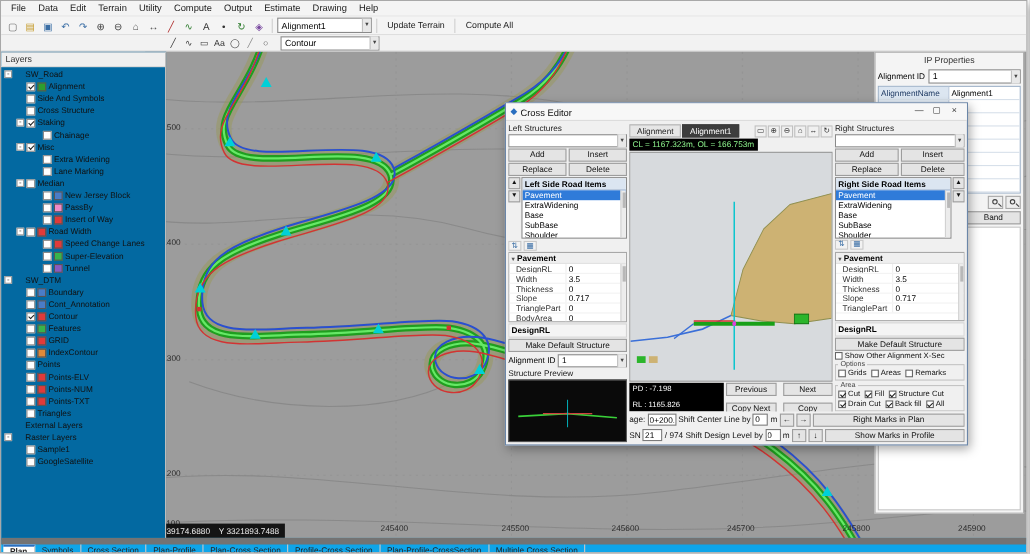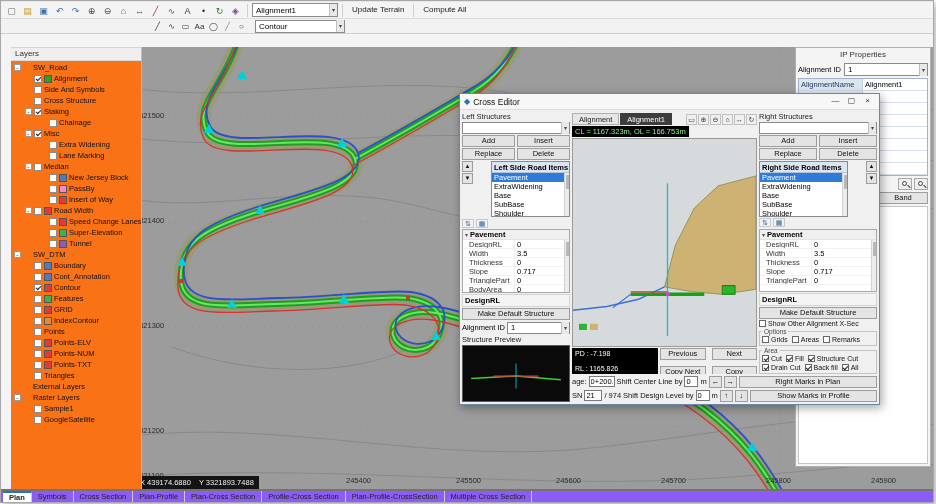--- a/index.html
+++ b/index.html
@@ -14,21 +14,21 @@
   .tsep{width:1px;height:13px;background:#cfcfcf;margin:0 3px}
   .combo{display:flex;align-items:center;background:#fff;border:1px solid #8a8a8a;height:14px;font-size:8px;padding-left:3px}
   .combo .ca{margin-left:auto;background:#e8e8e8;border-left:1px solid #c0c0c0;font-size:6px;line-height:12px;padding:0 2px;color:#444}
   .tb-combo{width:86px}
   .tbtn{font-size:8px;padding:0 5px;height:14px;line-height:13px;color:#1a1a1a;white-space:nowrap}
   .toolbar2{height:15px;display:flex;align-items:center;gap:1px;padding:0 3px 0 150px;background:#f2f2f2;border-bottom:1px solid #cfcfcf}
   .t2icon{width:13px;height:12px;font-size:8px;line-height:11px;text-align:center;color:#333;border:1px solid transparent}
   .t2-combo{width:90px;height:13px;margin-left:6px}
 
   
-  .layers{position:absolute;left:10px;top:46px;width:131px;height:444px;background:#f97316;border-right:1px solid #bdbdbd;border-top:1px solid #d5d5d5;overflow:hidden;z-index:2}
+  .layers{position:absolute;left:0;top:46px;width:150px;height:444px;background:#0369a1;border-right:1px solid #bdbdbd;border-top:1px solid #d5d5d5;overflow:hidden;z-index:2}
   .layers-title{height:13px;font-size:8px;padding:1px 4px;background:#efefef;border-bottom:1px solid #dadada;color:#333}
   .tree{font-size:7.5px;padding-top:1px}
   .trow{height:11px;display:flex;align-items:center;gap:2px;padding-left:3px;white-space:nowrap}
   .trow[data-lv="1"]{padding-left:14px}
   .trow[data-lv="2"]{padding-left:29px}
   .tw{width:7px;height:7px;font-size:7px;line-height:5px;text-align:center;color:#444;flex:none}
   .tw.box{border:1px solid #9a9a9a;background:#fff}
   .tcb{width:8px;height:8px;border:1px solid #8a8a8a;background:#fff;visibility:hidden;position:relative;flex:none}
   .tcb.has{visibility:visible}
   .tcb.on::after{content:"";position:absolute;left:1px;top:1px;width:4px;height:2px;border-left:1.2px solid #222;border-bottom:1.2px solid #222;transform:rotate(-45deg)}
@@ -81,21 +81,21 @@
   .dlg-ctrl{width:15px;height:13px;text-align:center;font-size:8px;line-height:12px;color:#333}
   .dlg-tabs{height:16px;display:flex;gap:2px;padding:2px 4px 0;background:#f3f3f3;border-bottom:1px solid #d6d6d6}
   .dtab{font-size:8px;padding:1px 7px;color:#222}
   .dlg-body{flex:1;display:flex;padding:2px;gap:2px;overflow:hidden}
   .dcol-l{width:108px;display:flex;flex-direction:column;gap:1px;overflow:hidden}
   .dmain{flex:1;display:flex;flex-direction:column;gap:1px;overflow:hidden}
   .dtop{flex:1;display:flex;gap:2px;overflow:hidden}
   .dcol-c{flex:1;display:flex;flex-direction:column;gap:1px;overflow:hidden}
   .dcol-r{width:118px;display:flex;flex-direction:column;gap:1px;overflow:hidden}
   .combo.sm{height:12px;font-size:7.5px}
-  .rlist-wrap{display:flex;gap:18px}
+  .rlist-wrap{display:flex;gap:1px}
   .arrcol{display:flex;flex-direction:column;gap:1px}
   .arr{width:11px;height:11px;font-size:6px;line-height:9px;padding:0}
   .rlist{flex:1;border:1px solid #8a8a8a;background:#fff;position:relative;height:56px;overflow:hidden}
   .rlist-head{font-size:7.5px;font-weight:bold;background:#dbe5f1;border-bottom:1px solid #b5c4d8;padding:0 2px;height:11px;line-height:11px;white-space:nowrap}
   .rlist-item{font-size:7.5px;padding:0 2px;height:9px;line-height:9px}
   .rlist-item.sel{background:#2f7bd9;color:#fff}
   .vsb{position:absolute;top:11px;right:0;bottom:0;width:5px;background:#ececec;border-left:1px solid #d2d2d2}
   .vsb::after{content:"";position:absolute;left:1px;top:2px;width:3px;height:14px;background:#b8b8b8}
   .minibar{display:flex;gap:2px;height:10px;align-items:center}
   .mico{font-size:7px;color:#3a6ea5;border:1px solid #c8c8c8;background:#f2f2f2;width:12px;text-align:center;height:9px;line-height:8px}
@@ -125,38 +125,51 @@
   .sqb{width:13px;flex:none}
   .grow-btn{flex:1}
   .cbrow{display:flex;align-items:center;gap:2px;font-size:7px;color:#111}
   .cb{width:7px;height:7px;border:1px solid #666;background:#fff;position:relative;flex:none}
   .cb.on::after{content:"";position:absolute;left:0.5px;top:0.5px;width:4px;height:2px;border-left:1.2px solid #222;border-bottom:1.2px solid #222;transform:rotate(-45deg)}
   fieldset{border:1px solid #c4c4c4;padding:1px 2px 2px;margin:0}
   legend{font-size:6.5px;padding:0 2px;color:#444}
   .opt-wrap{display:flex;gap:4px;flex-wrap:wrap;row-gap:2px}
 
   
-  .btabs{position:absolute;left:0;bottom:0;right:0;height:13px;background:#8b5cf6;border-top:2px solid #737373;display:flex;padding-left:2px;z-index:40}
+  .btabs{position:absolute;left:0;bottom:0;right:0;height:13px;background:#0ea5e9;border-top:6px solid #737373;display:flex;padding-left:2px;z-index:40}
   .btab{font-size:7.5px;padding:1px 6px;border-right:1px solid #c9c9c9;color:#222;white-space:nowrap}
   .btab.active{background:#fff;font-weight:bold;border-top:2px solid #2a6fc0;padding-top:0}
 
   
   .r-wide use{stroke:#9a9a55;stroke-width:14;opacity:.45;fill:none}
   .r-green use{stroke:#1f9e1f;stroke-width:6;fill:none}
   .r-lite use{stroke:#66e866;stroke-width:2;fill:none}
   .r-blue use{stroke:#2a4fd0;stroke-width:1.8;fill:none}
   .r-red use{stroke:#d23333;stroke-width:1.3;fill:none}
   .contour{stroke:#858585;fill:none;stroke-width:1;opacity:.8}
   .gridl{stroke:#8f8f8f;stroke-width:1;stroke-dasharray:2,4;opacity:.55}
 </style>
 </head>
 <body>
 
 <div class="app">
 
+  <div class="menubar">
+
+  <span class="menu-item">File</span>
+      <span class="menu-item">Data</span>
+      <span class="menu-item">Edit</span>
+      <span class="menu-item">Terrain</span>
+      <span class="menu-item">Utility</span>
+      <span class="menu-item">Compute</span>
+      <span class="menu-item">Output</span>
+      <span class="menu-item">Estimate</span>
+      <span class="menu-item">Drawing</span>
+      <span class="menu-item">Help</span>
+    </div>
 
   <div class="toolbar1">
     <span style="display:flex;gap:1px">
 
     <span class="ticon" style="color: rgb(102, 102, 102);">▢</span>
         <span class="ticon" style="color: rgb(196, 154, 42);">▤</span>
         <span class="ticon" style="color: rgb(58, 110, 165);">▣</span>
         <span class="ticon" style="color: rgb(58, 110, 165);">↶</span>
         <span class="ticon" style="color: rgb(58, 110, 165);">↷</span>
         <span class="ticon" style="color: rgb(68, 68, 68);">⊕</span>

